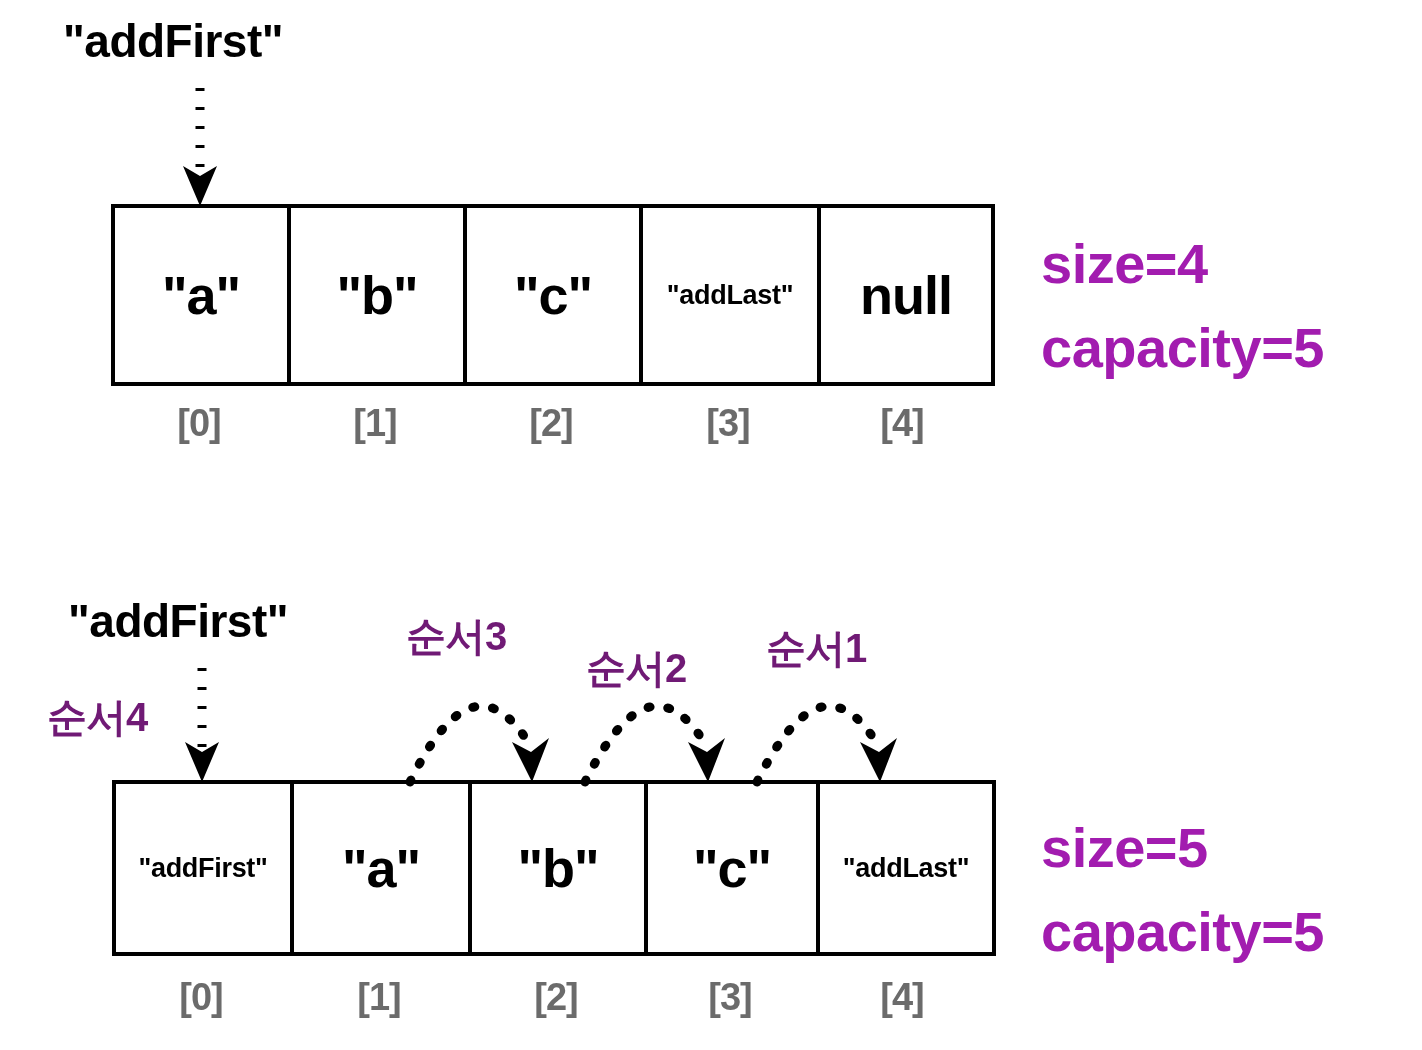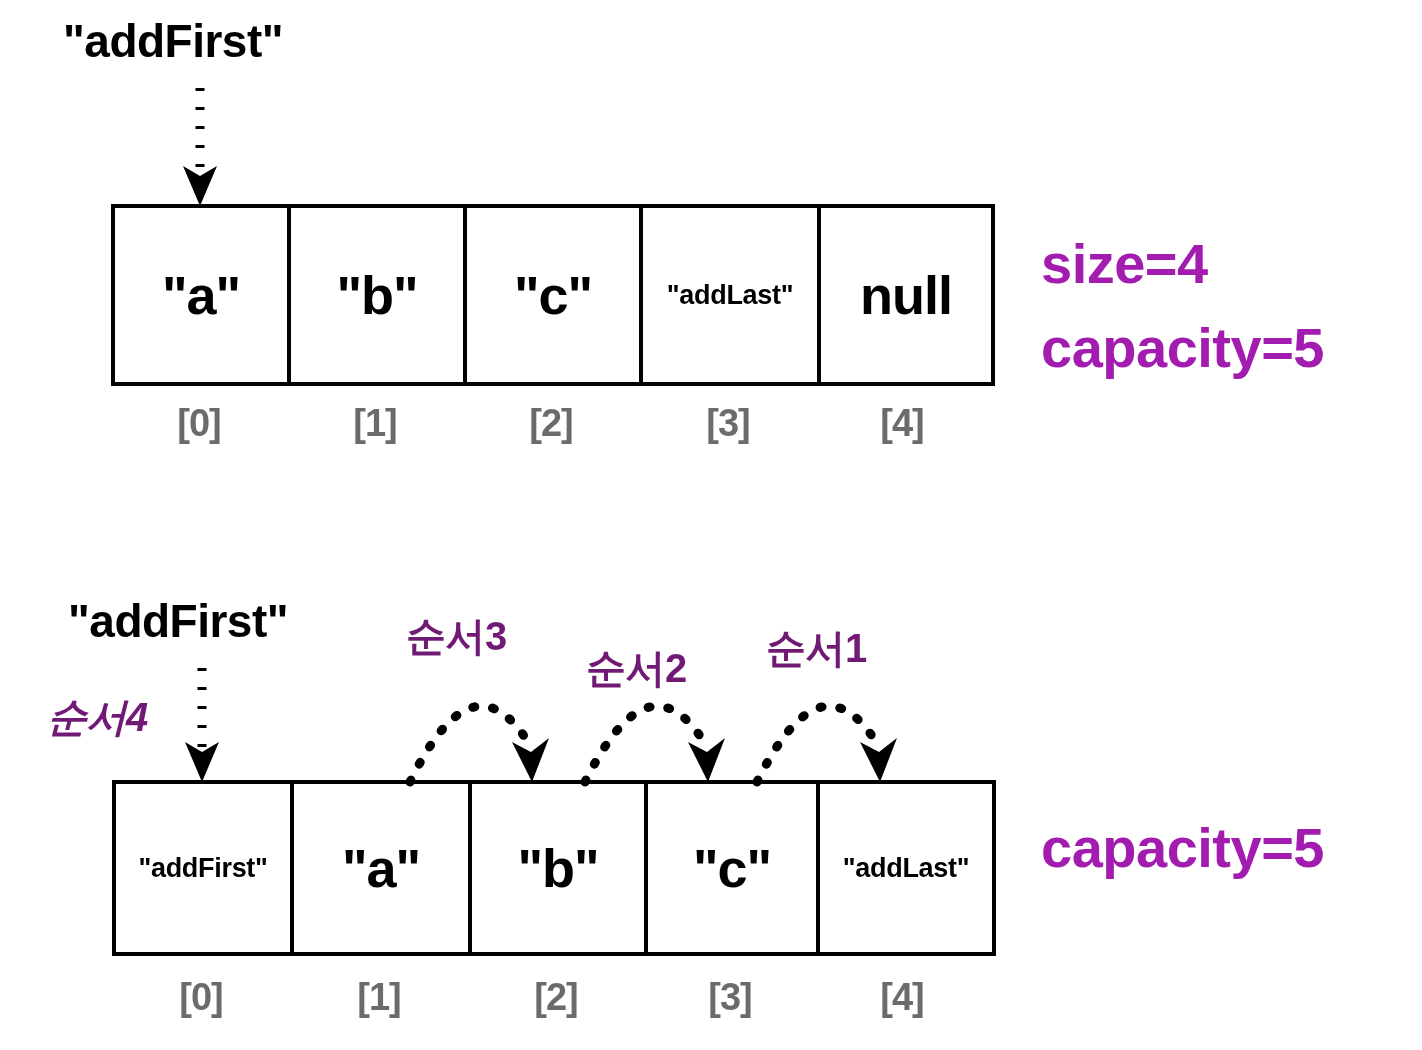--- a/index.html
+++ b/index.html
@@ -137,21 +137,21 @@
     <div class="idx" style="width:170px;">[4]</div>
   </div>
 
   <div class="stats" style="left:1041px; top:222px;">
     <div>size=4</div>
     <div>capacity=5</div>
   </div>
 
   <div class="op-label" style="left:68px; top:598px;">"addFirst"</div>
 
-  <div class="kr-label" style="left:47px; top:697px;font-style:italic;">순서4</div>
+  <div class="kr-label" style="left:47px; top:697px;">순서4</div>
 
   <div class="kr-label" style="left:406px; top:616px;">순서3</div>
 
   <div class="kr-label" style="left:586px; top:616px;margin-top:32px;">순서2</div>
 
   <div class="kr-label" style="left:766px; top:628px;">순서1</div>
 
   <div class="array" id="bottom-array" style="left:112px; top:780px; width:884px; height:176px;">
     <div class="cell" style="width:178px;">
       <span class="cell-text small">"addFirst"</span>
@@ -172,20 +172,21 @@
 
   <div class="idx-row" style="left:112px; top:978px; width:884px;">
     <div class="idx" style="width:178px;">[0]</div>
     <div class="idx" style="width:178px;">[1]</div>
     <div class="idx" style="width:176px;">[2]</div>
     <div class="idx" style="width:172px;">[3]</div>
     <div class="idx" style="width:172px;">[4]</div>
   </div>
 
   <div class="stats" style="left:1041px; top:806px;">
+    <div>size=5</div>
     <div>capacity=5</div>
   </div>
 
   <svg class="arrows" viewBox="0 0 1422 1050" xmlns="http://www.w3.org/2000/svg">
 
     <g>
       <line x1="200" y1="88" x2="200" y2="176" stroke="#000" stroke-width="9" stroke-linecap="butt" stroke-dasharray="3 16"></line>
       <path d="M 200 206 L 183 166 L 200 176 L 217 166 Z" fill="#000"></path>
     </g>
 

